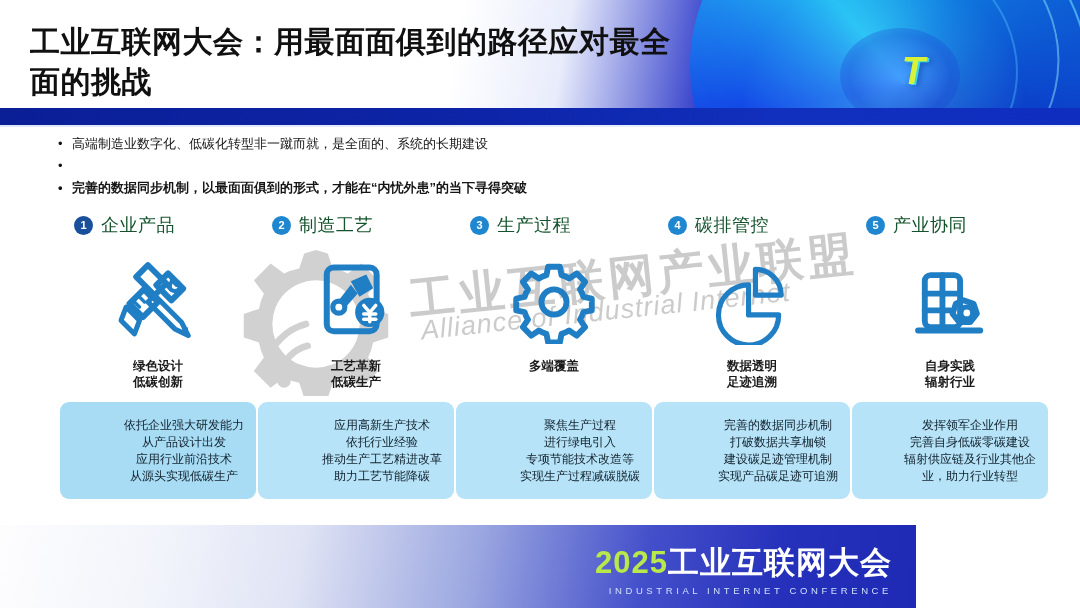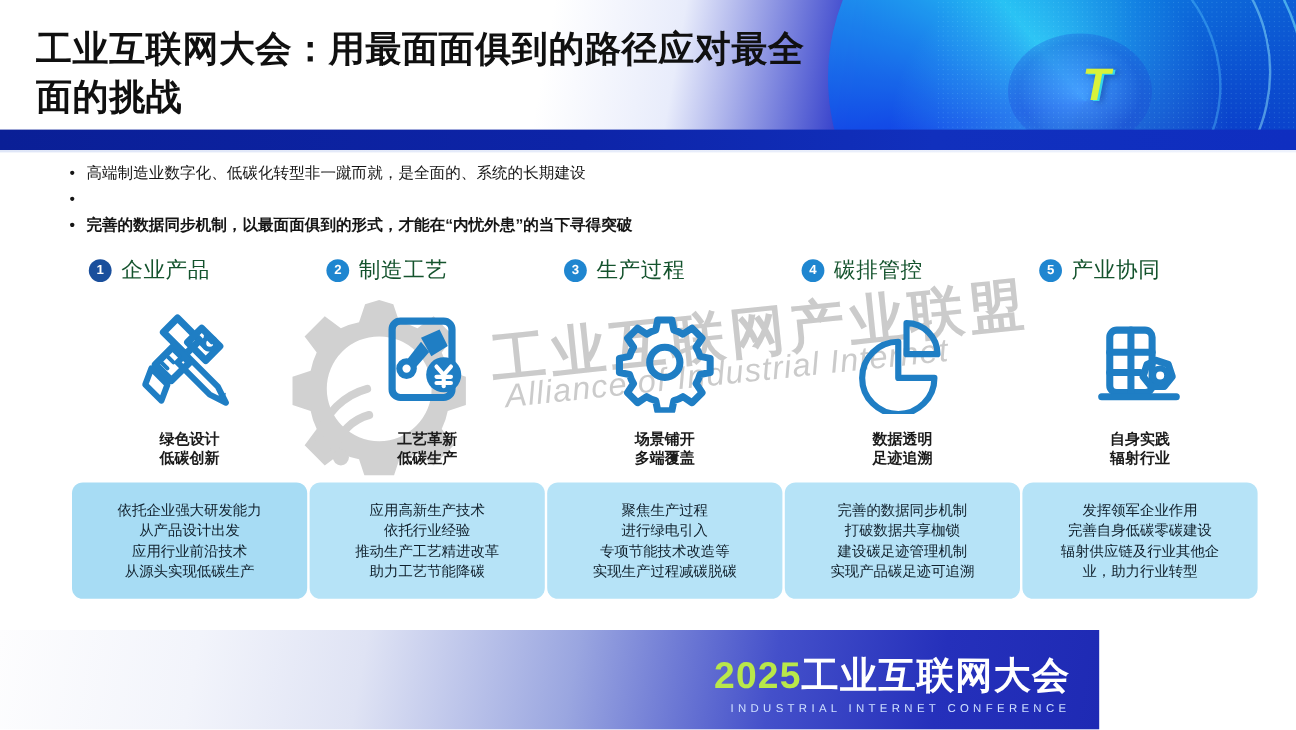--- a/index.html
+++ b/index.html
@@ -89,22 +89,22 @@
   .icon-wrap svg { display:block; }
 
   .sublabel {
     text-align:center; font-size:12.5px; font-weight:bold; color:#1b1b1b;
     line-height:16px; height:36px; margin-top:2px;
   }
 
   .card {
     margin-top:8px; height:97px; border-radius:9px;
     background:#a7dcf4;
-    display:flex; align-items:center; justify-content:center;
-    padding:6px 24px;
+    display:flex; align-items:center; justify-content:flex-end;
+    padding:6px 12px;
   }
   .card.alt { background:#b6e3f7; }
   .card-text { text-align:center; font-size:12px; color:#10202c; line-height:17px; font-weight:500; }
 
   
   .wm { position:absolute; left:0; top:196px; width:1080px; height:200px; pointer-events:none; overflow:hidden; }
   .wm-gear {
     position:absolute; left:232px; top:44px; width:168px; height:168px;
     color:#c9c9c9; opacity:0.85;
   }
@@ -261,21 +261,20 @@
       <span class="badge" style="background:#1f86d0">3</span>
       <span class="col-title">生产过程</span>
     </div>
     <div class="icon-wrap">
       <svg width="84" height="84" viewBox="0 0 100 100">
         <path fill="none" stroke="#1f7ec4" stroke-width="7" stroke-linejoin="round" d="M43 8 h14 l2 10 a34 34 0 0 1 9 4 l9-6 10 10 -6 9 a34 34 0 0 1 4 9 l10 2 v14 l-10 2 a34 34 0 0 1-4 9 l6 9 -10 10 -9-6 a34 34 0 0 1-9 4 l-2 10 h-14 l-2-10 a34 34 0 0 1-9-4 l-9 6 -10-10 6-9 a34 34 0 0 1-4-9 l-10-2 v-14 l10-2 a34 34 0 0 1 4-9 l-6-9 10-10 9 6 a34 34 0 0 1 9-4 z"></path>
         <circle cx="50" cy="50" r="15" fill="none" stroke="#1f7ec4" stroke-width="7"></circle>
       </svg>
     </div>
     <div class="sublabel">
-      <div>场景铺开</div>
       <div>多端覆盖</div>
     </div>
     <div class="card alt">
       <div class="card-text">
         <div>聚焦生产过程</div>
         <div>进行绿电引入</div>
         <div>专项节能技术改造等</div>
         <div>实现生产过程减碳脱碳</div>
       </div>
     </div>

